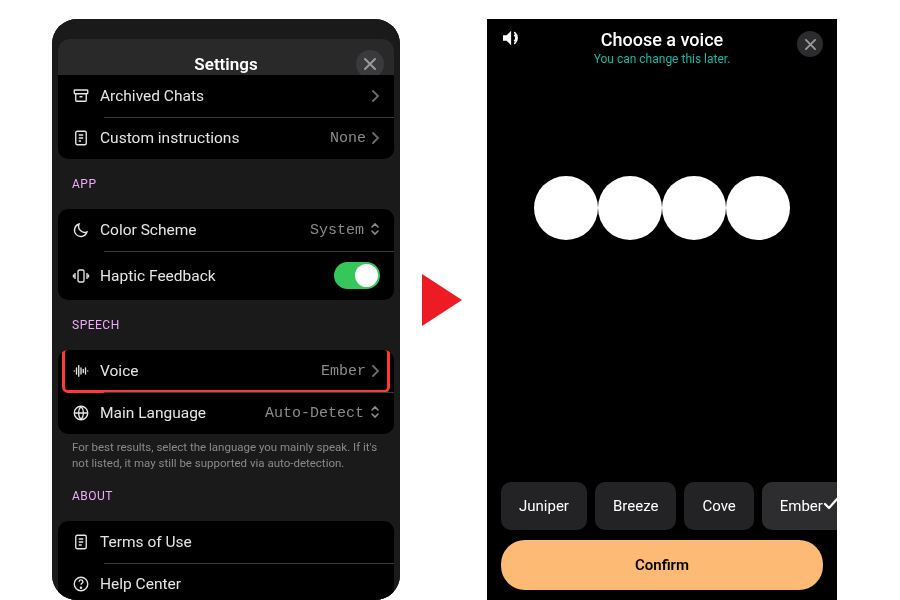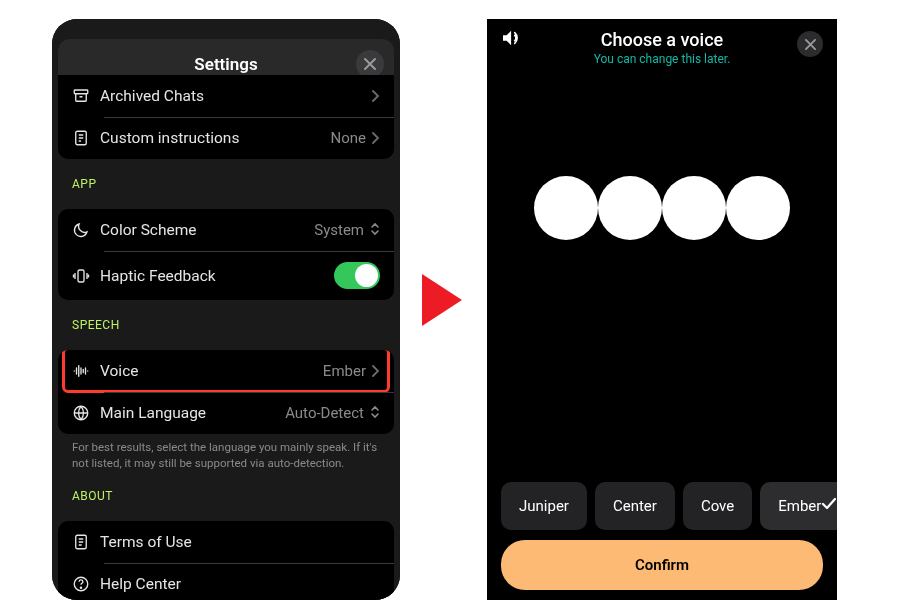--- a/index.html
+++ b/index.html
@@ -17,27 +17,27 @@
     
     .settings-screen { background: #1a1a1a; width: 100%; height: 100%; position: relative; }
     .settings-header { position: absolute; top: 20px; left: 0; right: 0; height: 50px; display: flex; align-items: center; justify-content: center; background: rgba(42,42,42,0.95); border-radius: 12px 12px 0 0; margin: 0 6px; }
     .settings-title { color: #fff; font-size: 17px; font-weight: 600; }
     .close-x { position: absolute; right: 10px; top: 50%; transform: translateY(-50%); width: 28px; height: 28px; background: #3a3a3c; border-radius: 50%; display: flex; align-items: center; justify-content: center; color: #9a9a9c; font-size: 14px; }
     .close-x svg { width: 12px; height: 12px; }
 
     .list-body { position: absolute; top: 56px; left: 0; right: 0; bottom: 0; overflow: hidden; padding: 0 6px; }
     .group { margin-top: 12px; border-radius: 10px; background: #000000; overflow: hidden; }
     .group.first { margin-top: 0; border-radius: 0 0 10px 10px; }
-    .section-label { color: #bef264; font-size: 12px; letter-spacing: 0.5px; padding: 18px 14px 6px; }
+    .section-label { color: #f0abfc; font-size: 12px; letter-spacing: 0.5px; padding: 18px 14px 6px; }
     .row { display: flex; align-items: center; padding: 11px 14px; position: relative; min-height: 42px; }
     .row + .row::before { content: ""; position: absolute; top: 0; left: 46px; right: 0; height: 1px; background: #3a3a3c; }
     .row .icon-slot { width: 28px; display: flex; align-items: center; justify-content: flex-start; color: #e5e5e7; }
     .row .icon-slot svg { width: 18px; height: 18px; }
     .row .row-label { flex: 1; color: #e5e5e7; font-size: 15.5px; }
-    .row .row-value { color: #8a8a8c; font-size: 15px; margin-right: 6px; }
+    .row .row-value { color: #8a8a8c; font-size: 15px; margin-right: 6px; font-family: Liberation Mono, monospace; }
     .row .chevron { color: #6c6c6e; }
     .row .chevron svg { width: 8px; height: 12px; }
     .row .updown { color: #8a8a8c; }
     .row .updown svg { width: 10px; height: 14px; }
 
     .toggle { width: 46px; height: 27px; background: #34c759; border-radius: 14px; position: relative; }
     .toggle::after { content: ""; position: absolute; width: 23px; height: 23px; background: #fff; border-radius: 50%; top: 2px; right: 2px; }
 
     .footnote { color: #8a8a8c; font-size: 11.5px; line-height: 1.35; padding: 6px 14px 0; }
 
@@ -225,21 +225,21 @@
         <div class="circle"></div>
         <div class="circle"></div>
         <div class="circle"></div>
       </div>
 
       <div class="voice-list">
         <div class="voice-item">
           <span>Juniper</span>
         </div>
         <div class="voice-item">
-          <span>Center</span>
+          <span>Breeze</span>
         </div>
         <div class="voice-item">
           <span>Cove</span>
         </div>
         <div class="voice-item selected">
           <span>Ember</span>
           <span class="check"><svg viewBox="0 0 16 14">
                 <path d="M2 7 L6 11 L14 2" stroke="currentColor" stroke-width="2.2" fill="none" stroke-linecap="round" stroke-linejoin="round"></path>
               </svg></span>
         </div>

